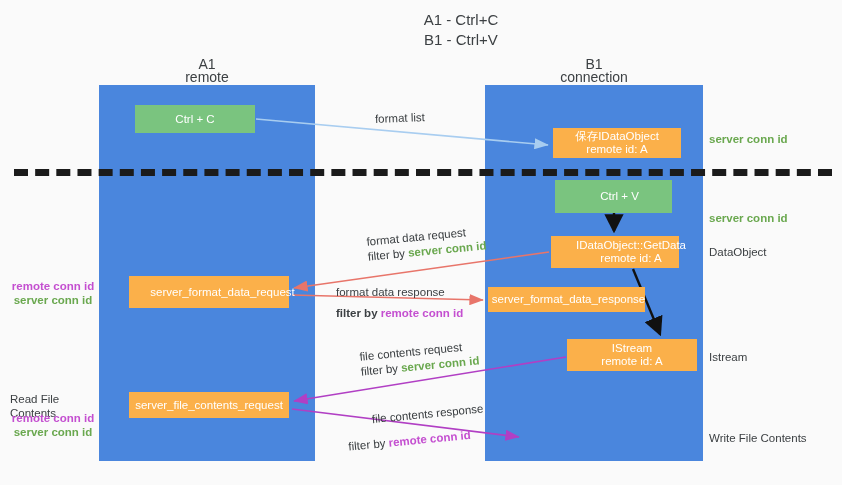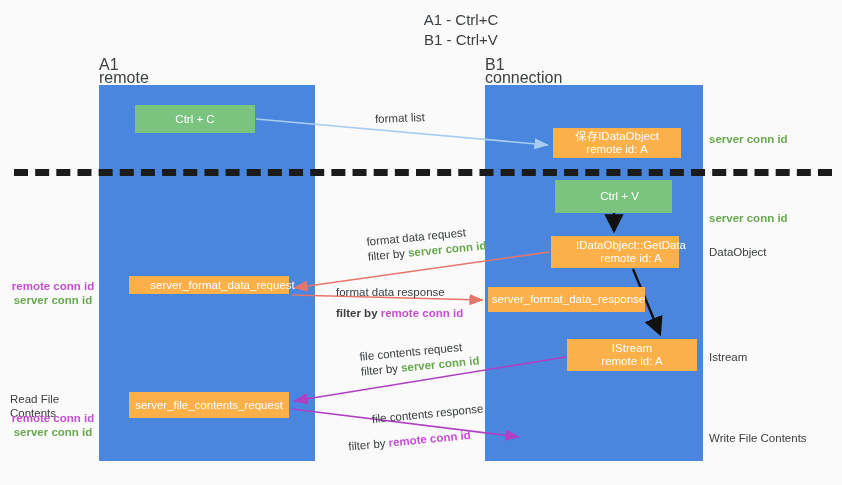--- a/index.html
+++ b/index.html
@@ -14,21 +14,21 @@
   .abs{position:absolute;}
 
   
   #title{
     left:0;top:10px;width:842px;text-align:center;
     font-size:15px;color:#3c4043;line-height:20px;margin-left:40px;
   }
 
   
   .lane-header{
-    font-size:16px;color:#3c4043;line-height:13px;
+    text-align:center;font-size:14px;color:#3c4043;line-height:13px;
   }
   #hdr-a1{left:99px;top:58px;width:216px;}
   #hdr-b1{left:485px;top:58px;width:218px;}
 
   
   .lane{background:#4a86dd;}
   #lane-a1{left:99px;top:85px;width:216px;height:376px;}
   #lane-b1{left:485px;top:85px;width:218px;height:376px;}
 
   
@@ -44,21 +44,21 @@
     text-align:center;color:#ffffff;font-size:11.5px;line-height:13px;
     padding:2px 4px;
   }
   .green{background:#7ac47f;}
   .orange{background:#fbb04a;}
 
   #n-ctrlc{left:135px;top:105px;width:120px;height:28px;}
   #n-save-ido{left:553px;top:128px;width:128px;height:30px;}
   #n-ctrlv{left:555px;top:180px;width:117px;height:33px;padding-left:16px;}
   #n-getdata{left:551px;top:236px;width:128px;height:32px;padding-left:36px;}
-  #n-fmt-req{left:129px;top:276px;width:160px;height:18px;padding-left:31px;}
+  #n-fmt-req{left:129px;top:276px;width:160px;height:32px;padding-left:31px;}
   #n-fmt-resp{left:488px;top:287px;width:157px;height:25px;padding-left:8px;}
   #n-istream{left:567px;top:339px;width:130px;height:32px;}
   #n-file-req{left:129px;top:392px;width:160px;height:26px;}
   #n-file-resp{left:524px;top:424px;width:160px;height:26px;}
 
   
   .side{font-size:11.5px;color:#3c4043;line-height:14px;}
   .green-txt{color:#6aa84f;font-weight:bold;}
   .purple-txt{color:#c44fd0;font-weight:bold;}
   .bold-lbl{font-weight:bold;}

